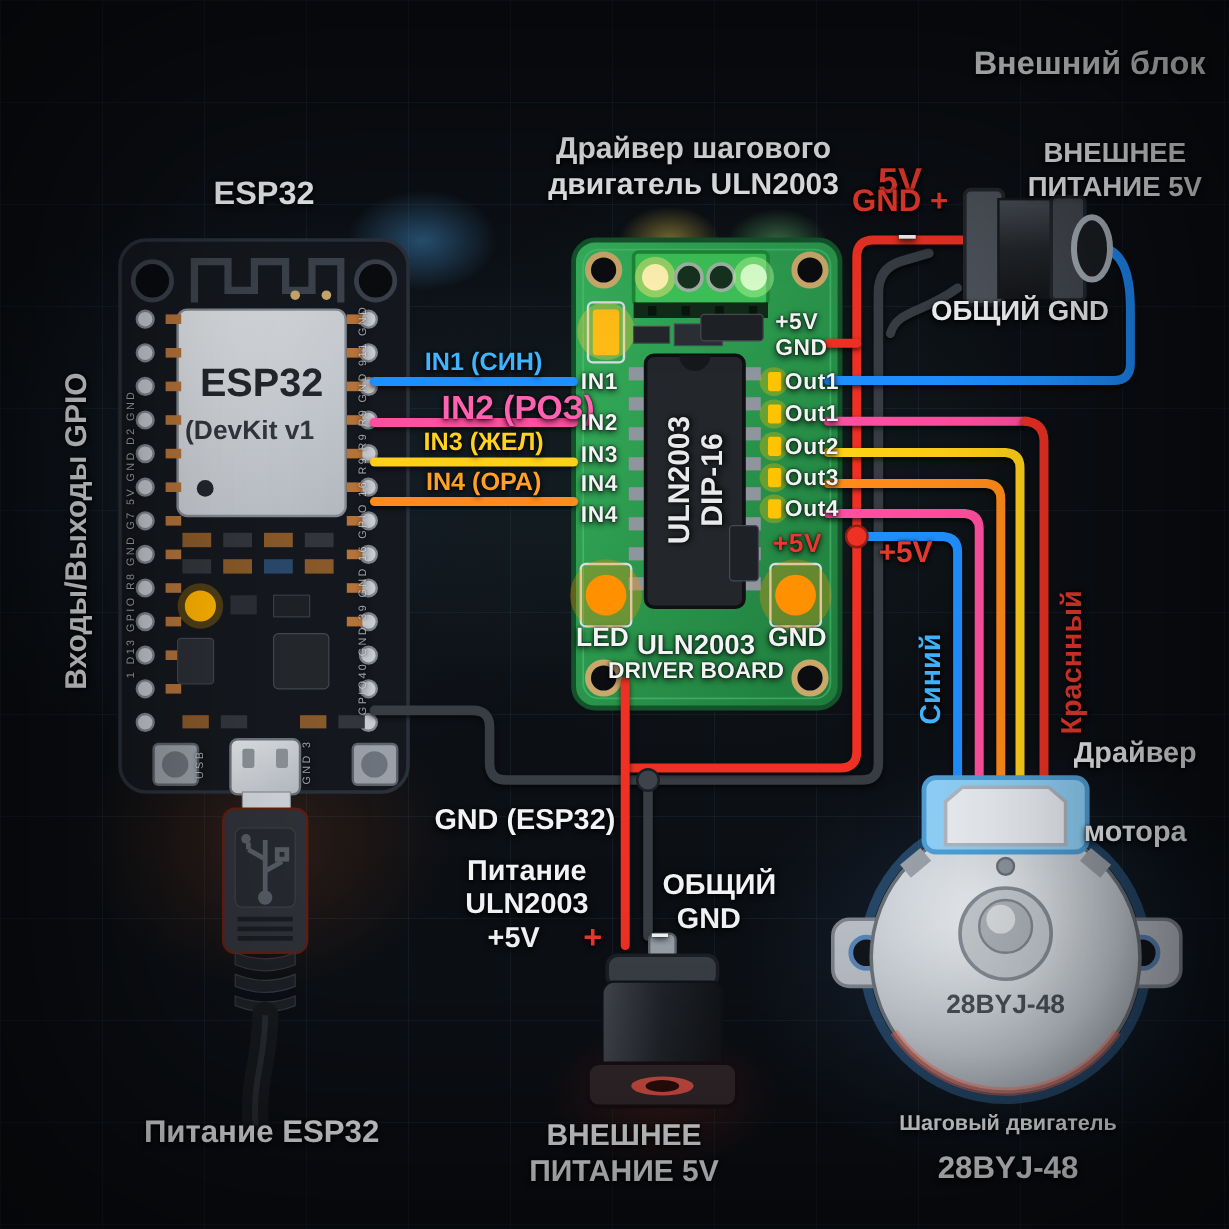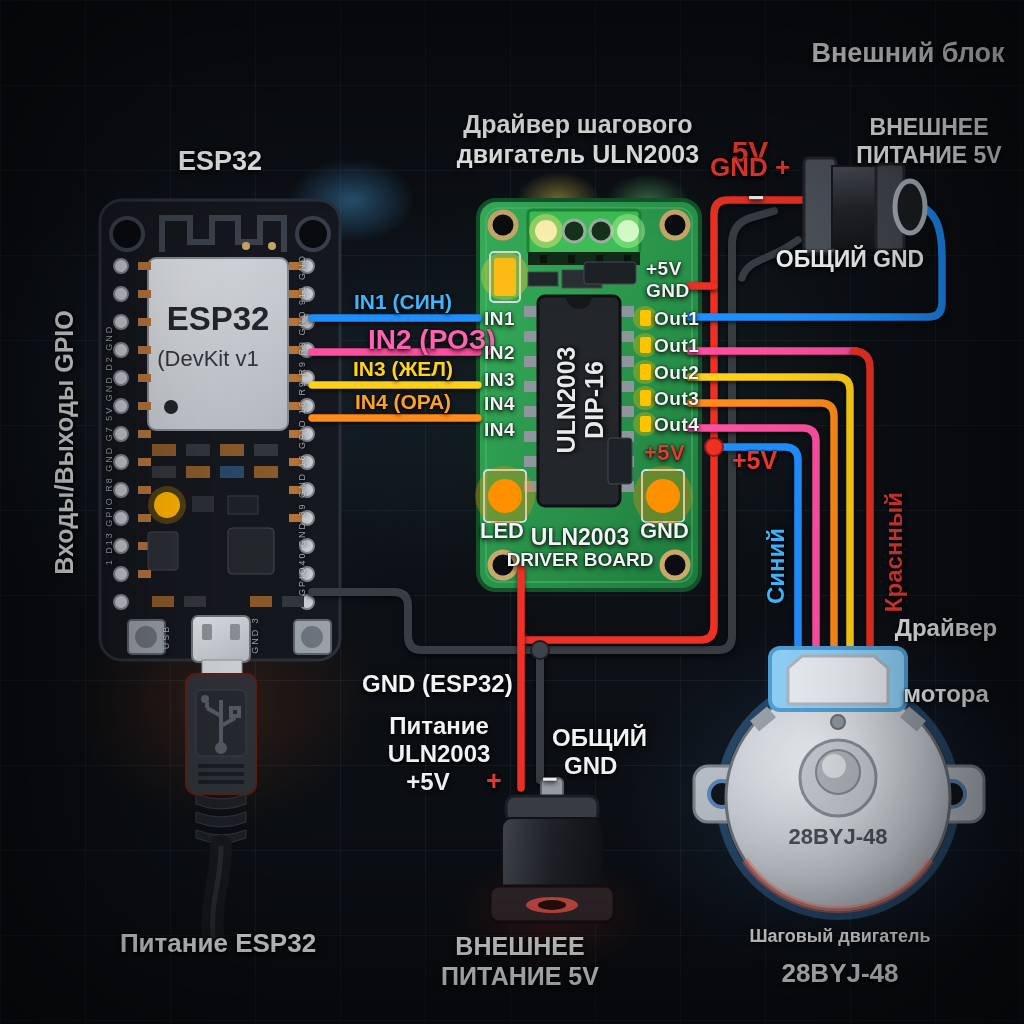--- a/index.html
+++ b/index.html
@@ -366,21 +366,21 @@
 <div class="lbl" style="left:640px;top:518px;font-size:22px">GND</div>
 <div class="lbl ctr" style="left:508px;top:524px;width:144px;font-size:23px">ULN2003</div>
 <div class="lbl ctr" style="left:500px;top:549px;width:160px;font-size:19px">DRIVER BOARD</div>
 
 <div class="lbl ctr" style="left:500px;top:372px;width:160px;font-size:25px;color:#e8e9eb;transform:rotate(-90deg);line-height:28px">
   <div>ULN2003</div>
   <div>DIP-16</div>
 </div>
 
 <div class="lbl ctr" style="left:150px;top:300px;width:136px;font-size:33px;color:#23262b;text-shadow:none">ESP32</div>
-<div class="lbl ctr" style="left:150px;top:346px;width:116px;font-size:22px;color:#33363c;text-shadow:none;font-weight:400">(DevKit v1</div>
+<div class="lbl ctr" style="left:150px;top:346px;width:116px;font-size:22px;color:#33363c;text-shadow:none;font-weight:700">(DevKit v1</div>
 
 <div class="lbl ctr vert" style="left:-98px;top:428px;width:324px;font-size:25px">Входы/Выходы GPIO</div>
 <div class="lbl ctr vert tiny" style="left:124px;top:420px;width:356px">GPIO40 GND 39 GND 16 GPIO 16 R9 R9 R9 GND 911 GND</div>
 <div class="lbl ctr vert tiny" style="left:-69px;top:440px;width:356px">1 D13 GPIO R8 GND G7 5V GND D2 GND</div>
 <div class="lbl ctr vert tiny" style="left:146px;top:632px;width:40px">USB</div>
 <div class="lbl ctr vert tiny" style="left:232px;top:630px;width:46px">GND 3</div>
 <div class="lbl ctr vert c-blue" style="left:721px;top:552px;width:110px;font-size:24px">Синий</div>
 <div class="lbl ctr vert c-red" style="left:832px;top:538px;width:124px;font-size:24px">Краснный</div>
 
 <div class="lbl" style="left:362px;top:670px;font-size:24px">GND (ESP32)</div>

